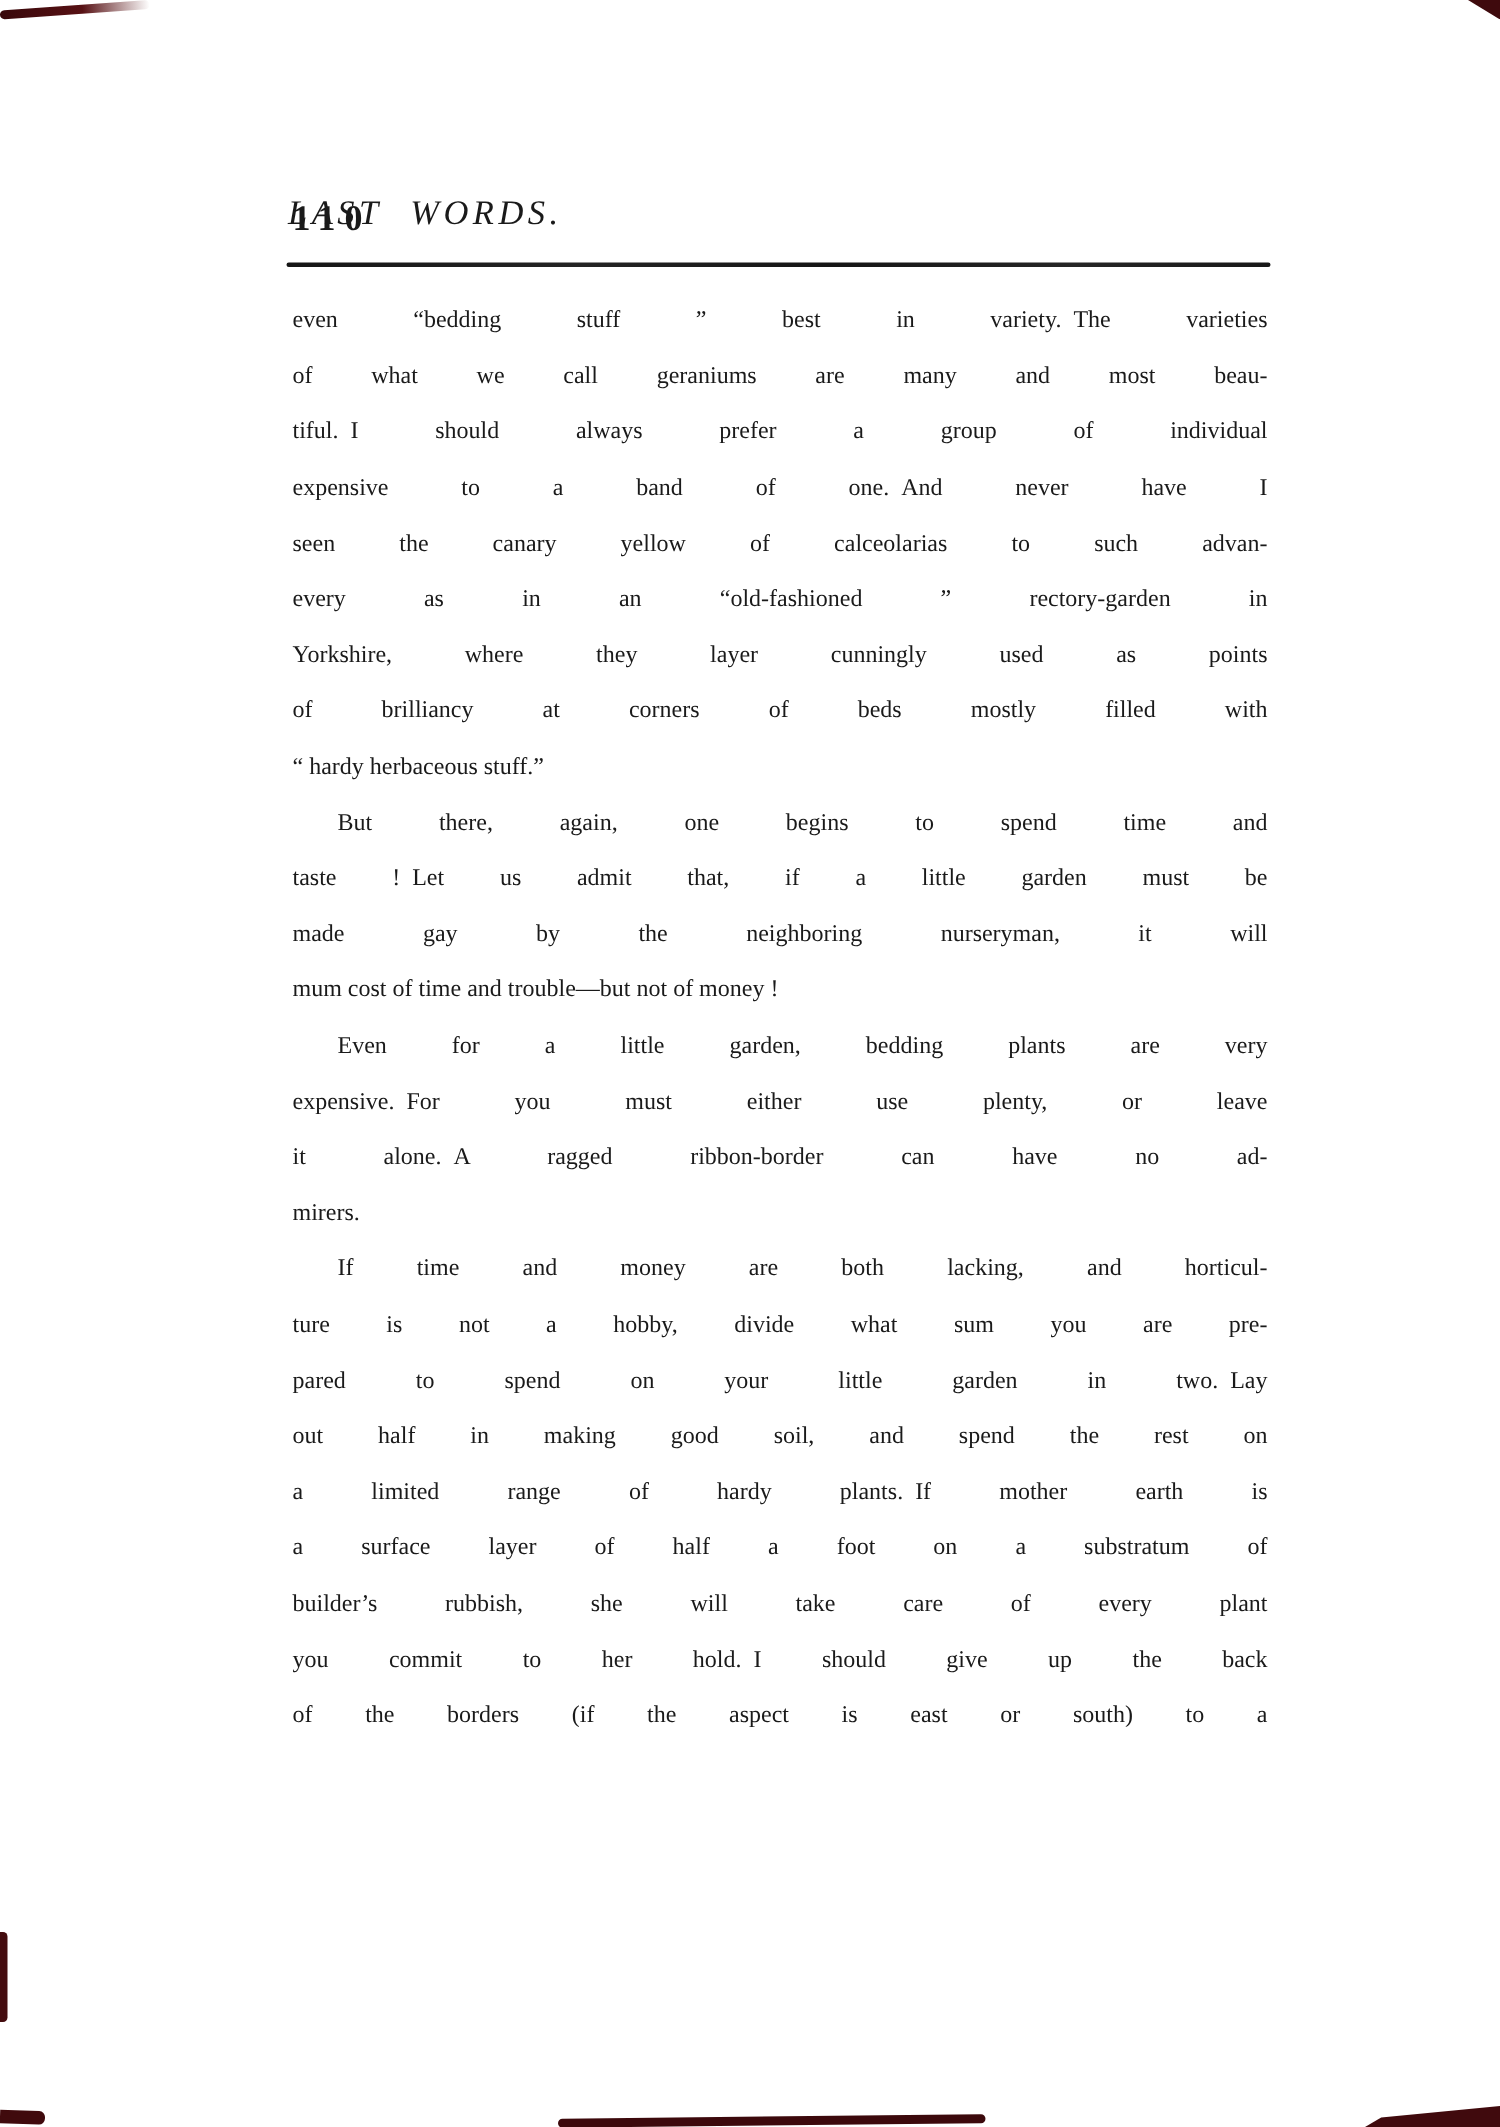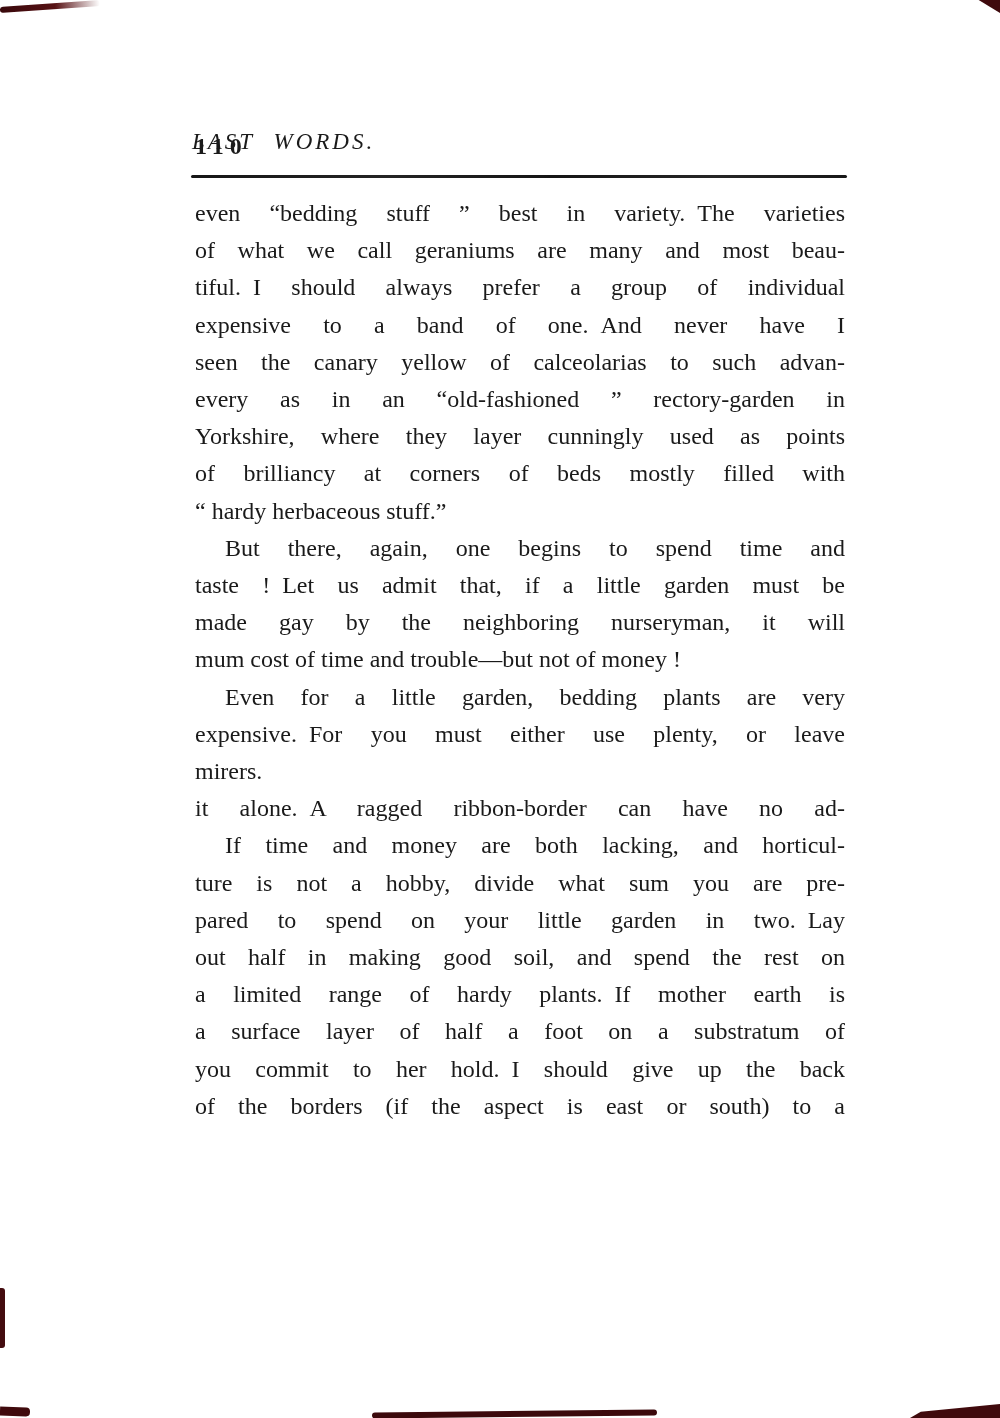--- a/index.html
+++ b/index.html
@@ -51,21 +51,21 @@
     background: linear-gradient(90deg, #161616, #242424 30%, #151515 55%, #262626 80%, #181818);
     border-radius: 2px;
   }
 
   
   .body-text {
     position: absolute;
     top: 195px;
     left: 195px;
     width: 650px;
-    font-size: 24px;
+    font-size: 16px;
     line-height: 37.2px;
   }
   .para { margin: 0; }
   .line {
     text-align: justify;
     text-align-last: justify;
   }
   .line.end { text-align-last: left; }
   .line.indent { padding-left: 30px; }
   .it { }
@@ -132,30 +132,31 @@
       </div>
       <div class="para">
         <div class="line indent"><span>But there, again, one begins to spend time and</span></div>
         <div class="line"><span>taste ! Let us admit that, if a little garden must be</span></div>
         <div class="line"><span>made gay by the neighboring nurseryman, it will</span></div>
         <div class="line end"><span>mum cost of time and trouble—</span><span class="it">but not of money !</span></div>
       </div>
       <div class="para">
         <div class="line indent"><span>Even for a little garden, bedding plants are very</span></div>
         <div class="line"><span>expensive. For you must either use plenty, or leave</span></div>
+        <div class="line"><span>it alone. A ragged ribbon-border can have no ad-</span></div>
         <div class="line end"><span>mirers.</span></div>
-        <div class="line"><span>it alone. A ragged ribbon-border can have no ad-</span></div>
       </div>
       <div class="para">
         <div class="line indent"><span>If time and money are both lacking, and horticul-</span></div>
         <div class="line"><span>ture is not a hobby, divide what sum you are pre-</span></div>
         <div class="line"><span>pared to spend on your little garden in two. Lay</span></div>
         <div class="line"><span>out half in making good soil, and spend the rest on</span></div>
         <div class="line"><span>a limited range of hardy plants. If mother earth is</span></div>
         <div class="line"><span>a surface layer of half a foot on a substratum of</span></div>
+        <div class="line"><span>builder’s rubbish, she will take care of every plant</span></div>
         <div class="line"><span>you commit to her hold. I should give up the back</span></div>
         <div class="line"><span>of the borders (if the aspect is east or south) to a</span></div>
       </div>
     </div>
 
   <div class="mark mark-top-left"></div>
   <div class="mark mark-top-right"></div>
   <div class="mark mark-left-mid"></div>
   <div class="mark mark-bottom-left"></div>
   <div class="mark mark-bottom-center"></div>

